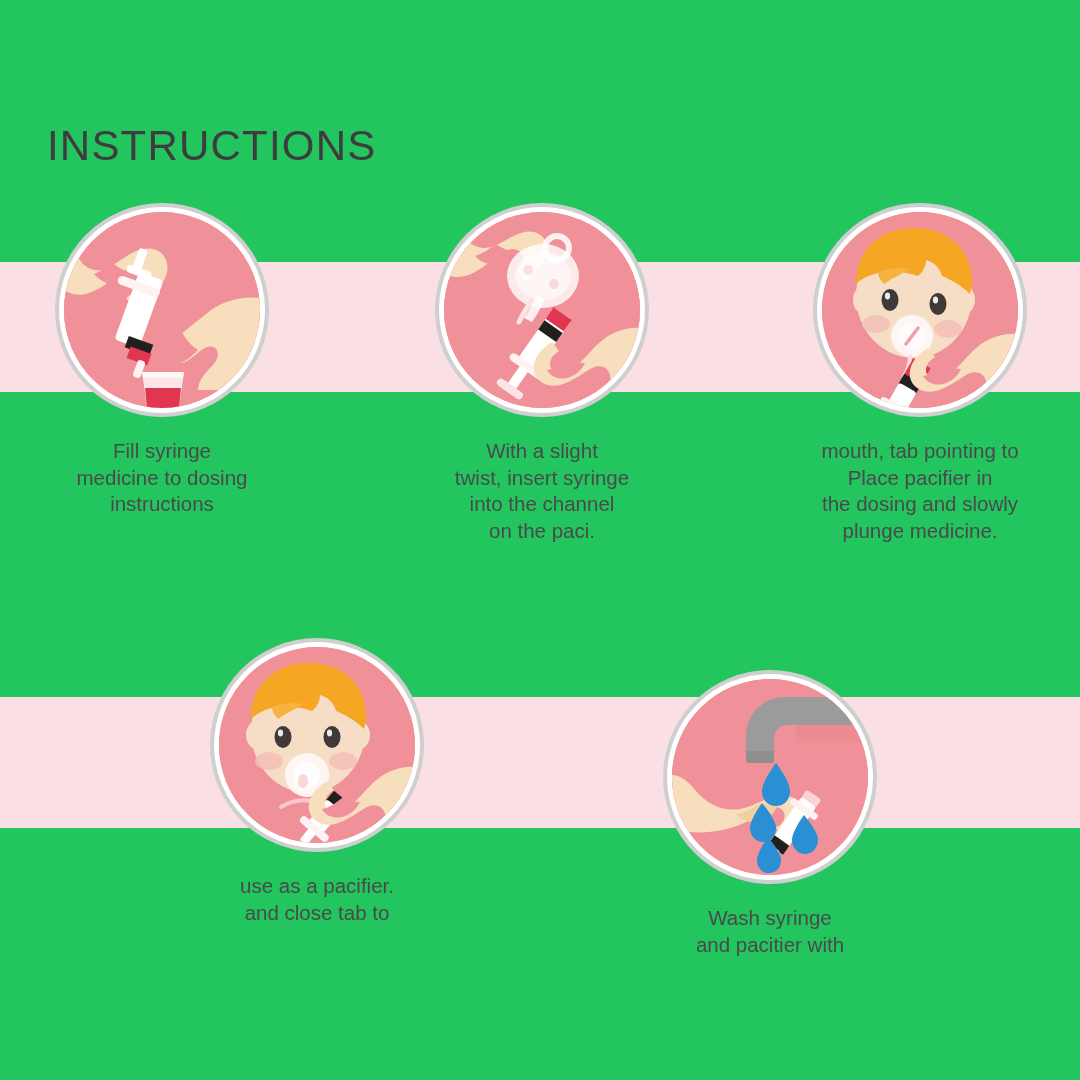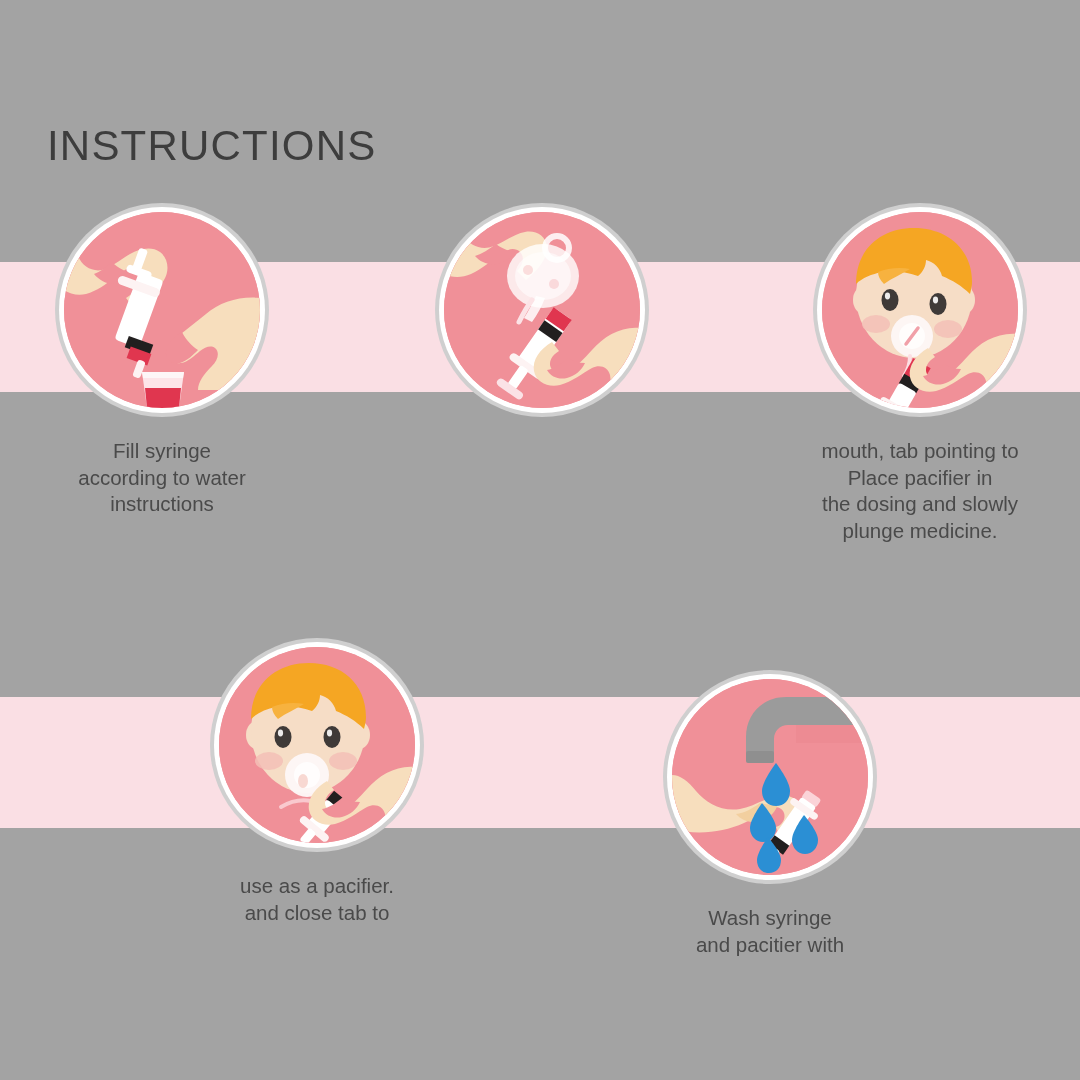--- a/index.html
+++ b/index.html
@@ -94,21 +94,21 @@
   #step-1 { left: 12px;  top: 203px; }
   #step-2 { left: 392px; top: 203px; }
   #step-3 { left: 770px; top: 203px; }
   
   #step-4 { left: 167px; top: 638px; }
   #step-5 { left: 620px; top: 670px; }
 </style>
 </head>
 <body style="background: rgb(255, 255, 255);">
 
-<div id="page" style="background: #a3a3a3;">
+<div id="page" style="background: #22c55e;">
 
   <div class="band" id="band-top" style="background: rgb(250, 223, 228);"></div>
   <div class="band" id="band-bottom" style="background: rgb(250, 223, 228);"></div>
 
   <div id="page-title" style="color: rgb(61, 61, 61);">INSTRUCTIONS</div>
 
   <div class="step" id="step-1">
     <div class="circle-wrap">
       <div class="circle-ring" style="background: rgb(207, 207, 207);"></div>
       <div class="circle-gap"></div>
@@ -137,21 +137,21 @@
           <rect x="71" y="148" width="8" height="18" rx="3" transform="rotate(20 75 157)" fill="#fdf3f3"></rect>
 
           <path d="M78 160 L120 160 L115 196 L83 196 Z" fill="#fde9ec" opacity="0.95"></path>
           <path d="M81 176 L117 176 L115 196 L83 196 Z" fill="#e0364f"></path>
           <path d="M78 160 L120 160 L119 166 L79 166 Z" fill="#fdf6f7"></path>
         </svg>
       </div>
     </div>
     <div class="caption" style="color: rgb(74, 74, 74);">
       <div>Fill syringe</div>
-      <div>according to water</div>
+      <div>medicine to dosing</div>
       <div>instructions</div>
     </div>
   </div>
 
   <div class="step" id="step-2">
     <div class="circle-wrap">
       <div class="circle-ring" style="background: rgb(207, 207, 207);"></div>
       <div class="circle-gap"></div>
       <div class="circle-fill" style="background: rgb(240, 144, 152);">
         <svg width="196" height="196" viewBox="0 0 196 196" xmlns="http://www.w3.org/2000/svg">
@@ -181,20 +181,26 @@
             <rect x="80" y="156" width="38" height="8" rx="4" fill="#fdf3f3"></rect>
             <rect x="94" y="162" width="10" height="24" rx="3" fill="#ffffff"></rect>
             <rect x="84" y="184" width="30" height="8" rx="4" fill="#fbe2e6"></rect>
           </g>
 
           <path d="M196 196 L196 116 C178 114 160 124 148 138 C140 147 132 155 124 160 C117 164 110 162 107 156 C104 150 108 143 115 139 L108 130 C96 137 88 148 90 159 C92 170 104 176 116 173 C128 170 139 161 148 156 C156 152 164 155 166 163 C168 172 164 184 160 196 Z" fill="#f7debd"></path>
           <path d="M124 146 C117 152 110 157 103 158 C107 165 115 168 123 166 C131 164 138 158 141 151 C135 151 129 149 124 146 Z" fill="#f09098"></path>
         </svg>
       </div>
     </div>
+    <div class="caption" style="color: rgb(74, 74, 74);">
+      <div>With a slight</div>
+      <div>twist, insert syringe</div>
+      <div>into the channel</div>
+      <div>on the paci.</div>
+    </div>
   </div>
 
   <div class="step" id="step-3">
     <div class="circle-wrap">
       <div class="circle-ring" style="background: rgb(207, 207, 207);"></div>
       <div class="circle-gap"></div>
       <div class="circle-fill" style="background: rgb(240, 144, 152);">
         <svg width="196" height="196" viewBox="0 0 196 196" xmlns="http://www.w3.org/2000/svg">
           <rect width="196" height="196" fill="#f09098"></rect>
 

